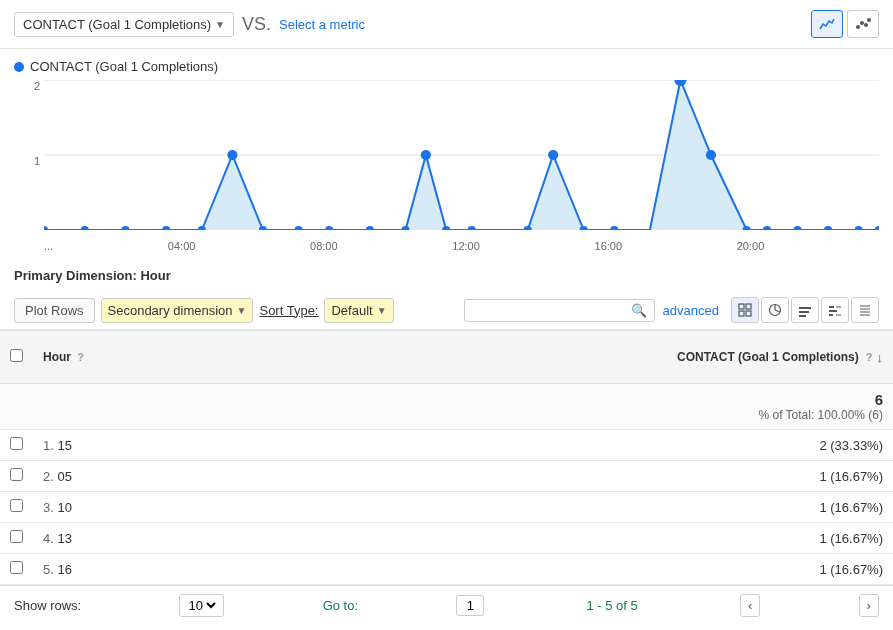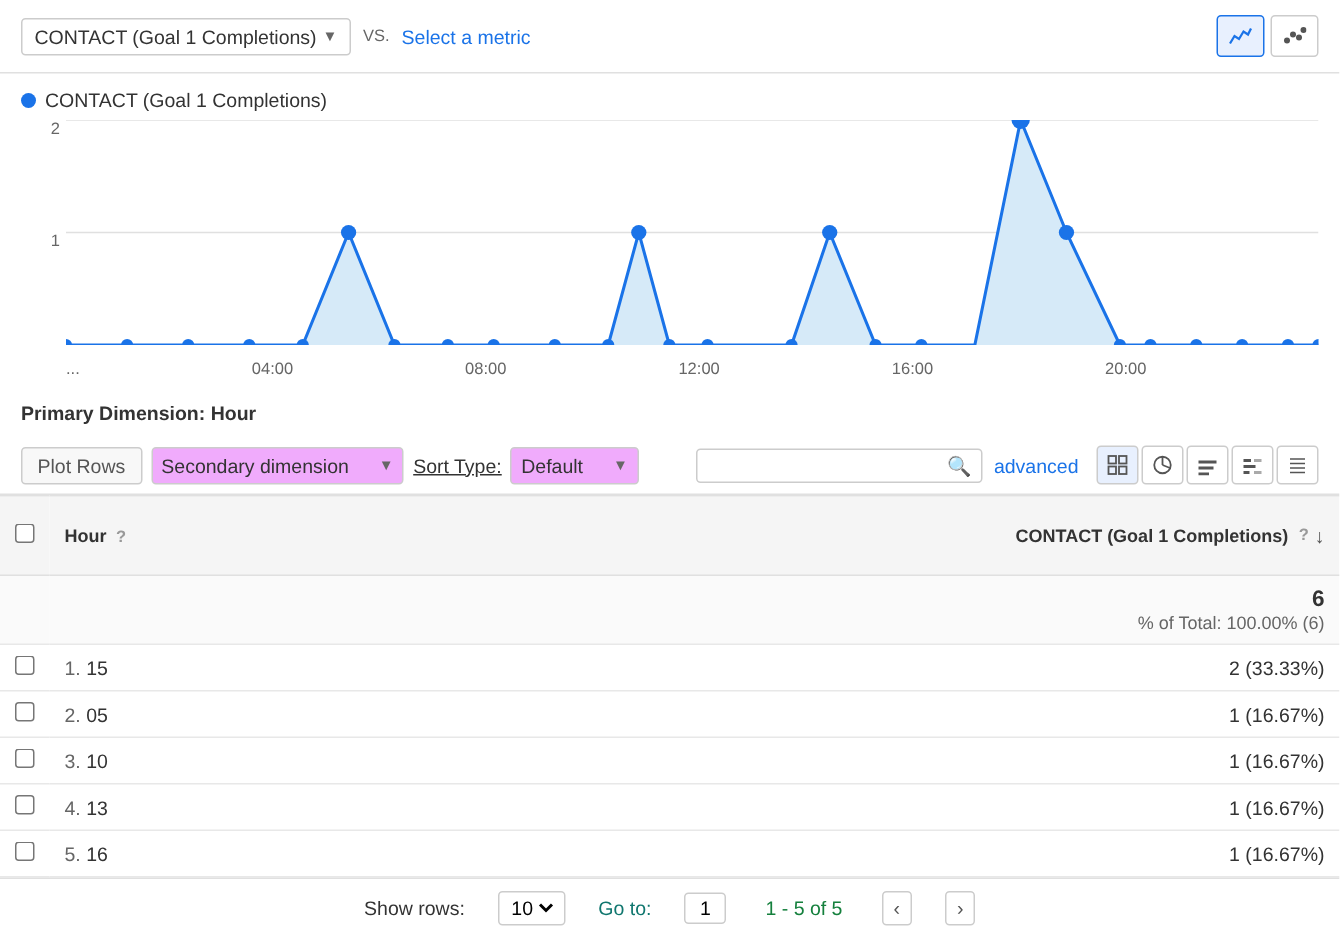--- a/index.html
+++ b/index.html
@@ -9,21 +9,21 @@
     .metric-header {
       display: flex; align-items: center; padding: 10px 14px;
       border-bottom: 1px solid #e0e0e0;
     }
     .metric-dropdown {
       display: flex; align-items: center; gap: 4px;
       border: 1px solid #ccc; border-radius: 3px; padding: 4px 8px;
       cursor: pointer; background: #fff; font-size: 13px; color: #333;
     }
     .metric-dropdown .arrow { font-size: 10px; color: #666; }
-    .vs-text { margin: 0 8px; color: #666; font-size: 11px; }
+    .vs-text { margin: 0 8px; color: #666; font-size: 18px; }
     .select-metric { color: #1a73e8; font-size: 13px; cursor: pointer; text-decoration: none; }
     .chart-icons { margin-left: auto; display: flex; gap: 4px; }
     .chart-icon-btn {
       width: 32px; height: 28px; border: 1px solid #ccc; border-radius: 3px;
       display: flex; align-items: center; justify-content: center;
       cursor: pointer; background: #fff; font-size: 14px; color: #555;
     }
     .chart-icon-btn.active { background: #e8f0fe; border-color: #1a73e8; }
 
     
@@ -62,22 +62,22 @@
     .toolbar {
       display: flex; align-items: center; gap: 6px;
       padding: 6px 14px; border-bottom: 1px solid #e0e0e0;
     }
     .plot-rows-btn {
       border: 1px solid #ccc; border-radius: 3px; padding: 4px 10px;
       font-size: 13px; cursor: pointer; background: #f8f8f8; color: #555;
     }
     .dropdown-select {
       border: 1px solid #ccc; border-radius: 3px; padding: 4px 6px;
-      font-size: 13px; cursor: pointer; background: #f0abfc; color: #333;
-      display: flex; align-items: center; gap: 20px;
+      font-size: 13px; cursor: pointer; background: #fef9c3; color: #333;
+      display: flex; align-items: center; gap: 4px;
     }
     .dropdown-select .arr { font-size: 10px; color: #666; }
     .sort-label { font-size: 13px; color: #333; text-decoration: underline; }
     .search-box {
       margin-left: auto; display: flex; align-items: center;
       border: 1px solid #ccc; border-radius: 3px; padding: 3px 6px;
     }
     .search-box input {
       border: none; outline: none; font-size: 13px; width: 160px;
     }
@@ -106,22 +106,22 @@
     .summary-total { font-size: 15px; font-weight: bold; }
     .summary-sub { font-size: 12px; color: #666; }
     .checkbox-col { width: 26px; }
     .checkbox-col input { cursor: pointer; }
     .rank-col { width: 40px; color: #666; }
     .col-header-right { display: flex; align-items: center; justify-content: flex-end; gap: 4px; }
     .sort-arrow { color: #555; font-size: 13px; }
 
     
     .table-footer {
-      display: flex; align-items: center; justify-content: center;
-      padding: 8px 14px; font-size: 13px; gap: 22px;
+      display: flex; align-items: center; justify-content: space-between;
+      padding: 8px 14px; font-size: 13px; gap: 0;
       border-top: 1px solid #e0e0e0;
     }
     .show-rows-label { color: #333; }
     .rows-select {
       border: 1px solid #ccc; border-radius: 3px; padding: 2px 4px;
       font-size: 13px; display: flex; align-items: center; gap: 2px;
     }
     .rows-select select { border: none; outline: none; font-size: 13px; background: transparent; }
     .goto-label { color: #0f766e; }
     .goto-input {

